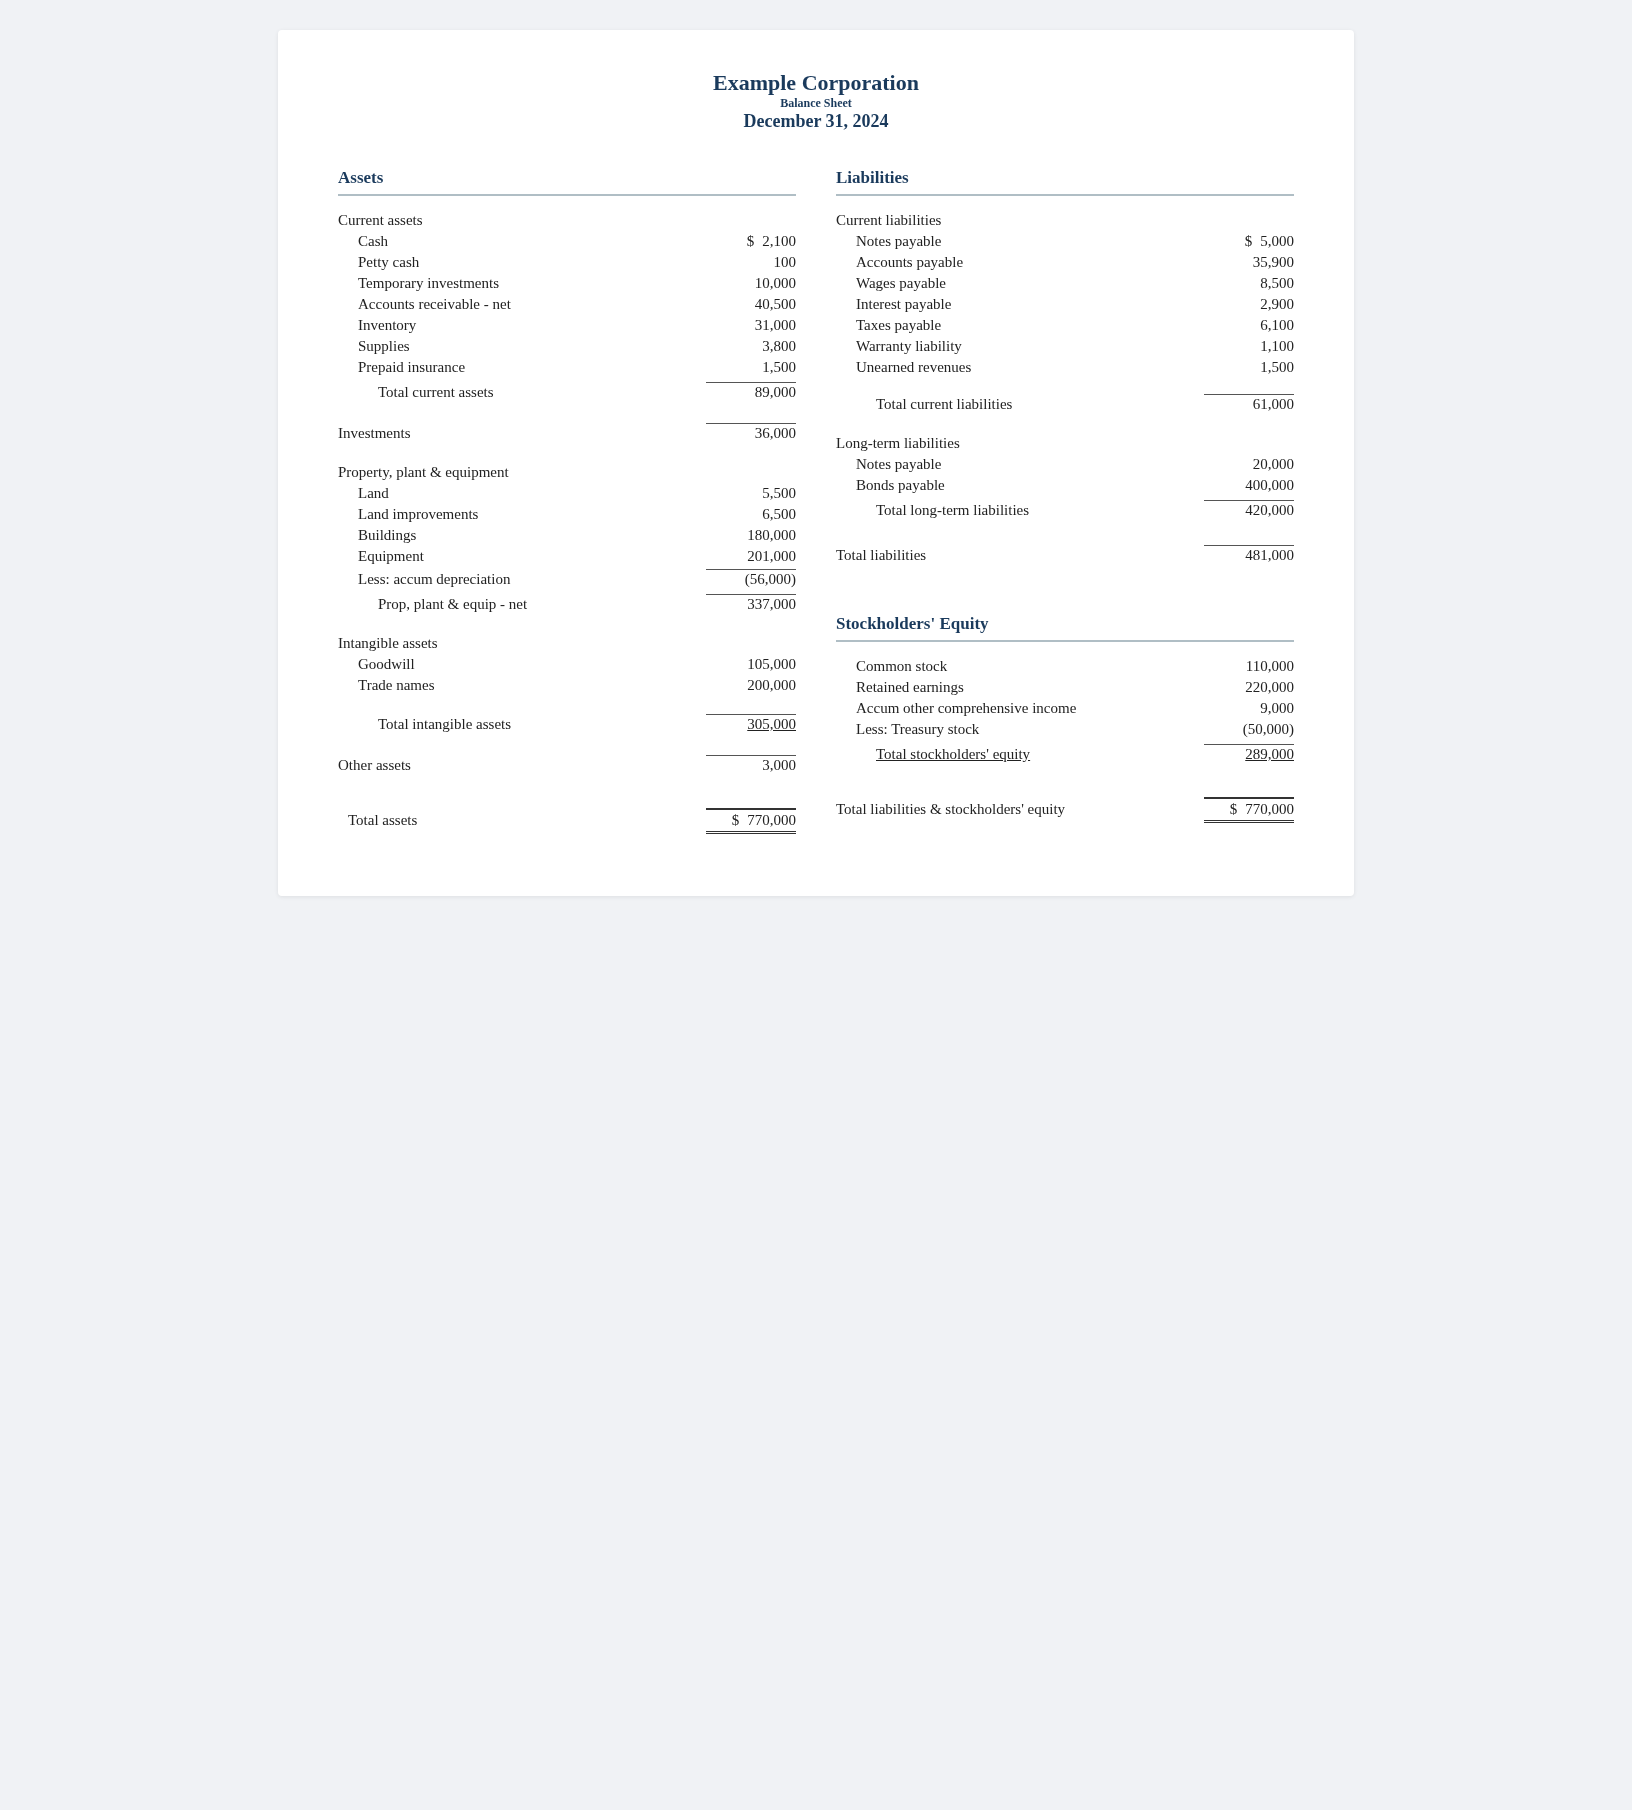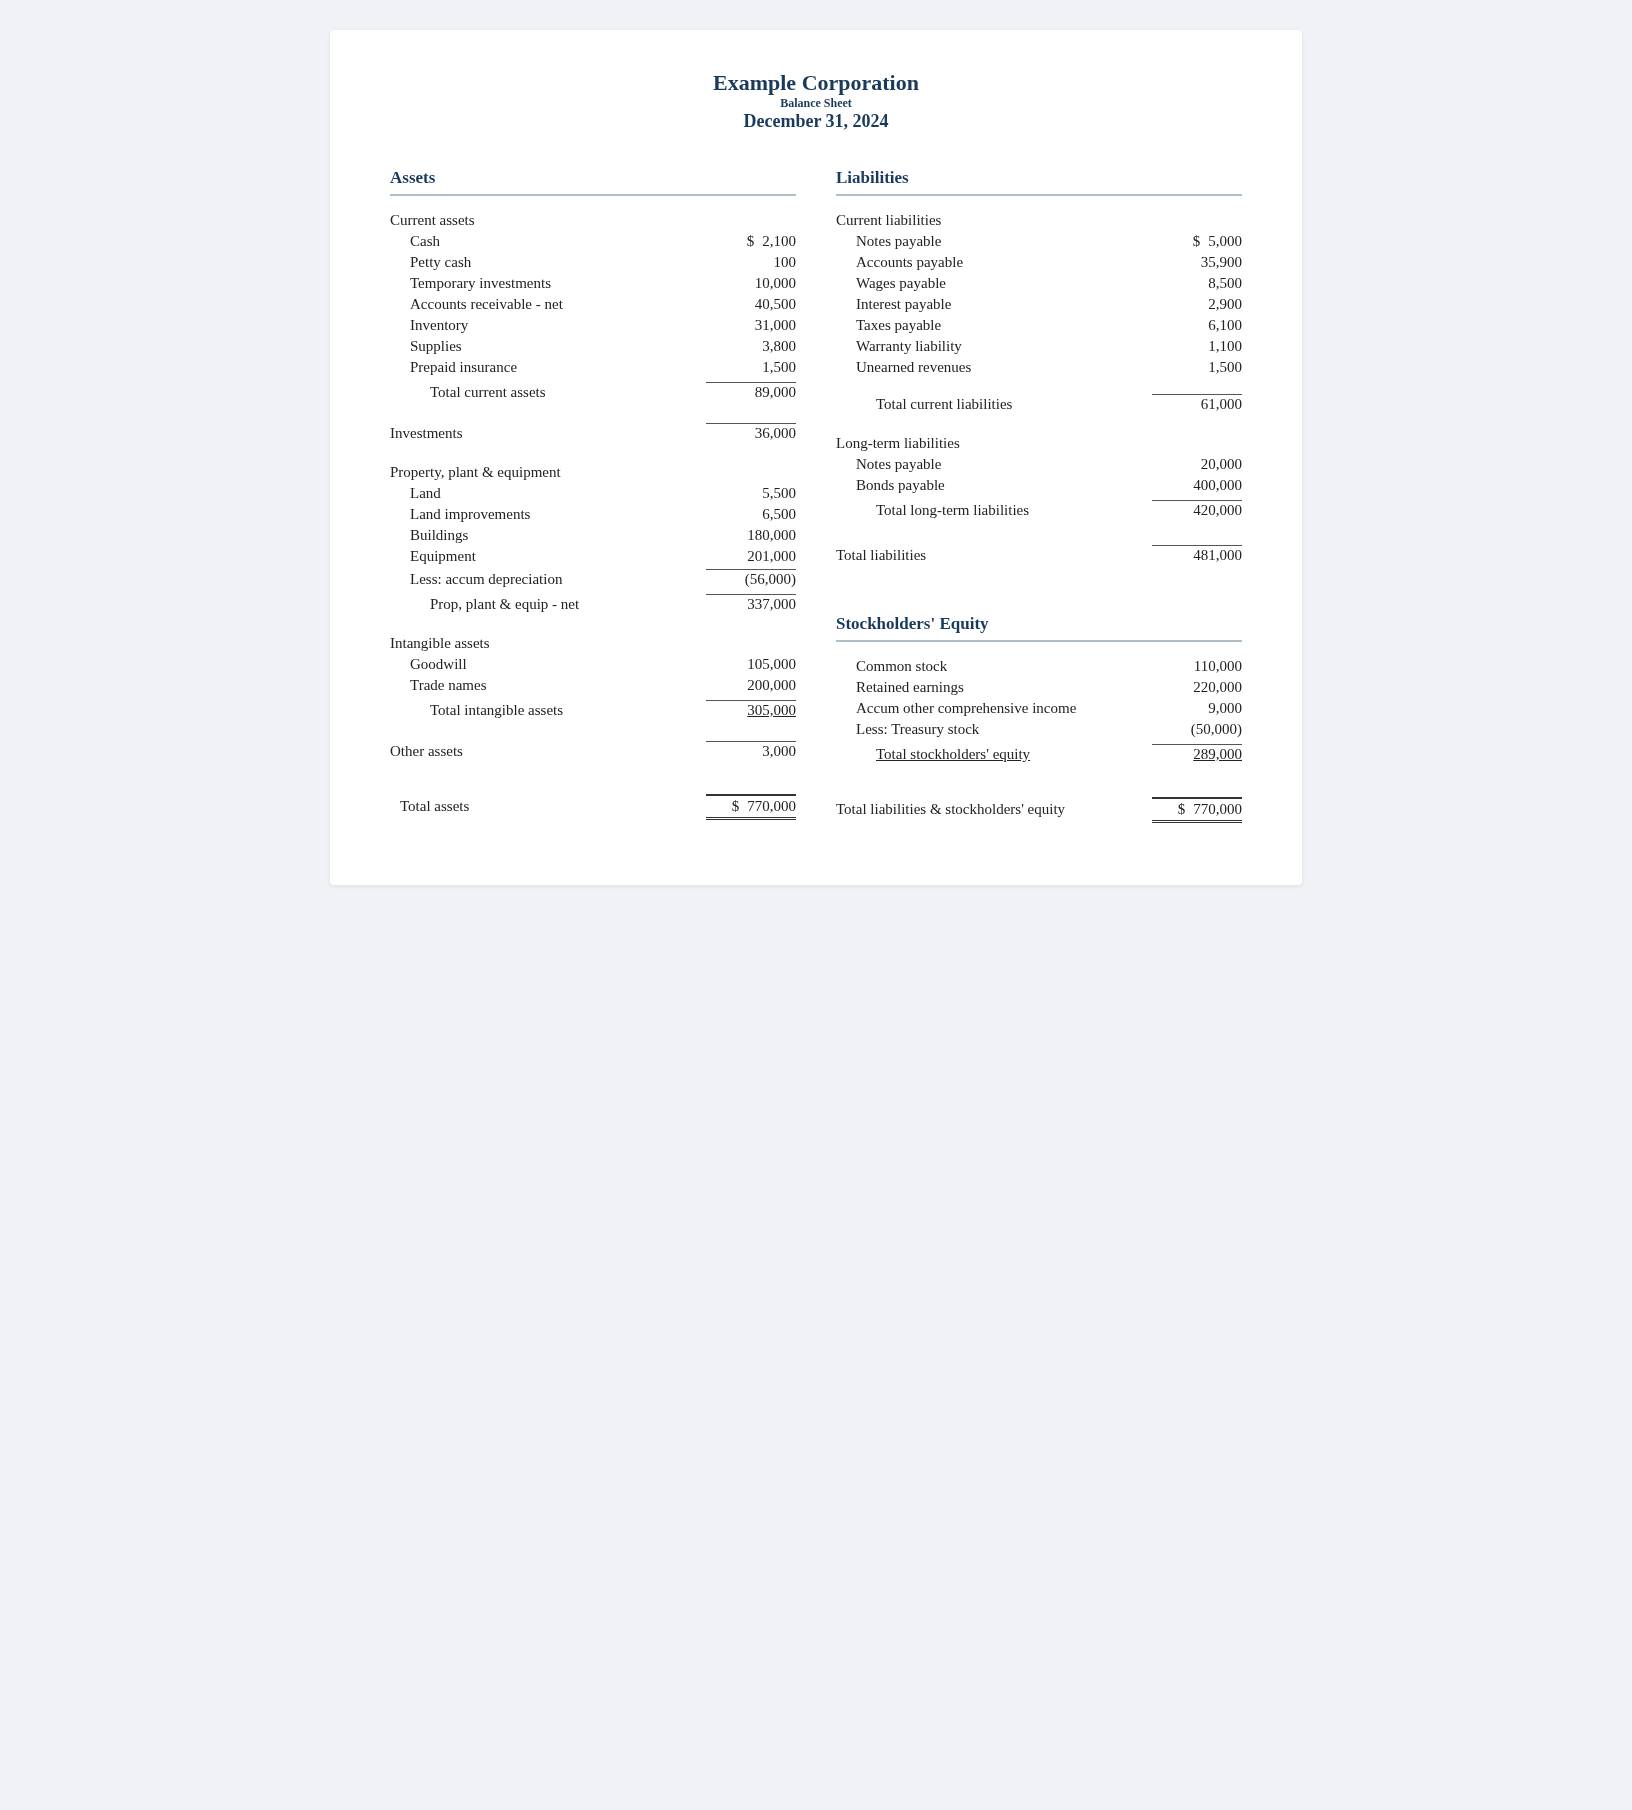--- a/index.html
+++ b/index.html
@@ -9,21 +9,21 @@
       font-size: 15px;
       color: #222;
       display: flex;
       justify-content: center;
       align-items: flex-start;
       min-height: 1810px;
       padding: 30px 20px;
     }
     .card {
       background: #fff;
-      width: 972px;
+      width: 1076px;
       padding: 40px 60px 60px 60px;
       border-radius: 4px;
       box-shadow: 0 1px 4px rgba(0,0,0,0.08);
     }
     .header {
       text-align: center;
       margin-bottom: 36px;
     }
     .header .company-name {
       font-size: 22px;
@@ -210,21 +210,21 @@
           <span>105,000</span>
         </span>
       </div>
       <div class="row indent1">
         <span class="label">Trade names</span>
         <span class="amount-col">
           <span>200,000</span>
         </span>
       </div>
 
-      <div class="row indent2" style="margin-top:2px;">
+      <div class="row indent2" style="margin-top:16px;">
         <span class="label">Total intangible assets</span>
         <span class="amount-col" style="border-top:1px solid #555; padding-top:1px;text-decoration:underline;">
           <span>305,000</span>
         </span>
       </div>
 
       <div class="row section-gap">
         <span class="label">Other assets</span>
         <span class="amount-col" style="border-top:1px solid #555; padding-top:1px;">
           <span>3,000</span>

